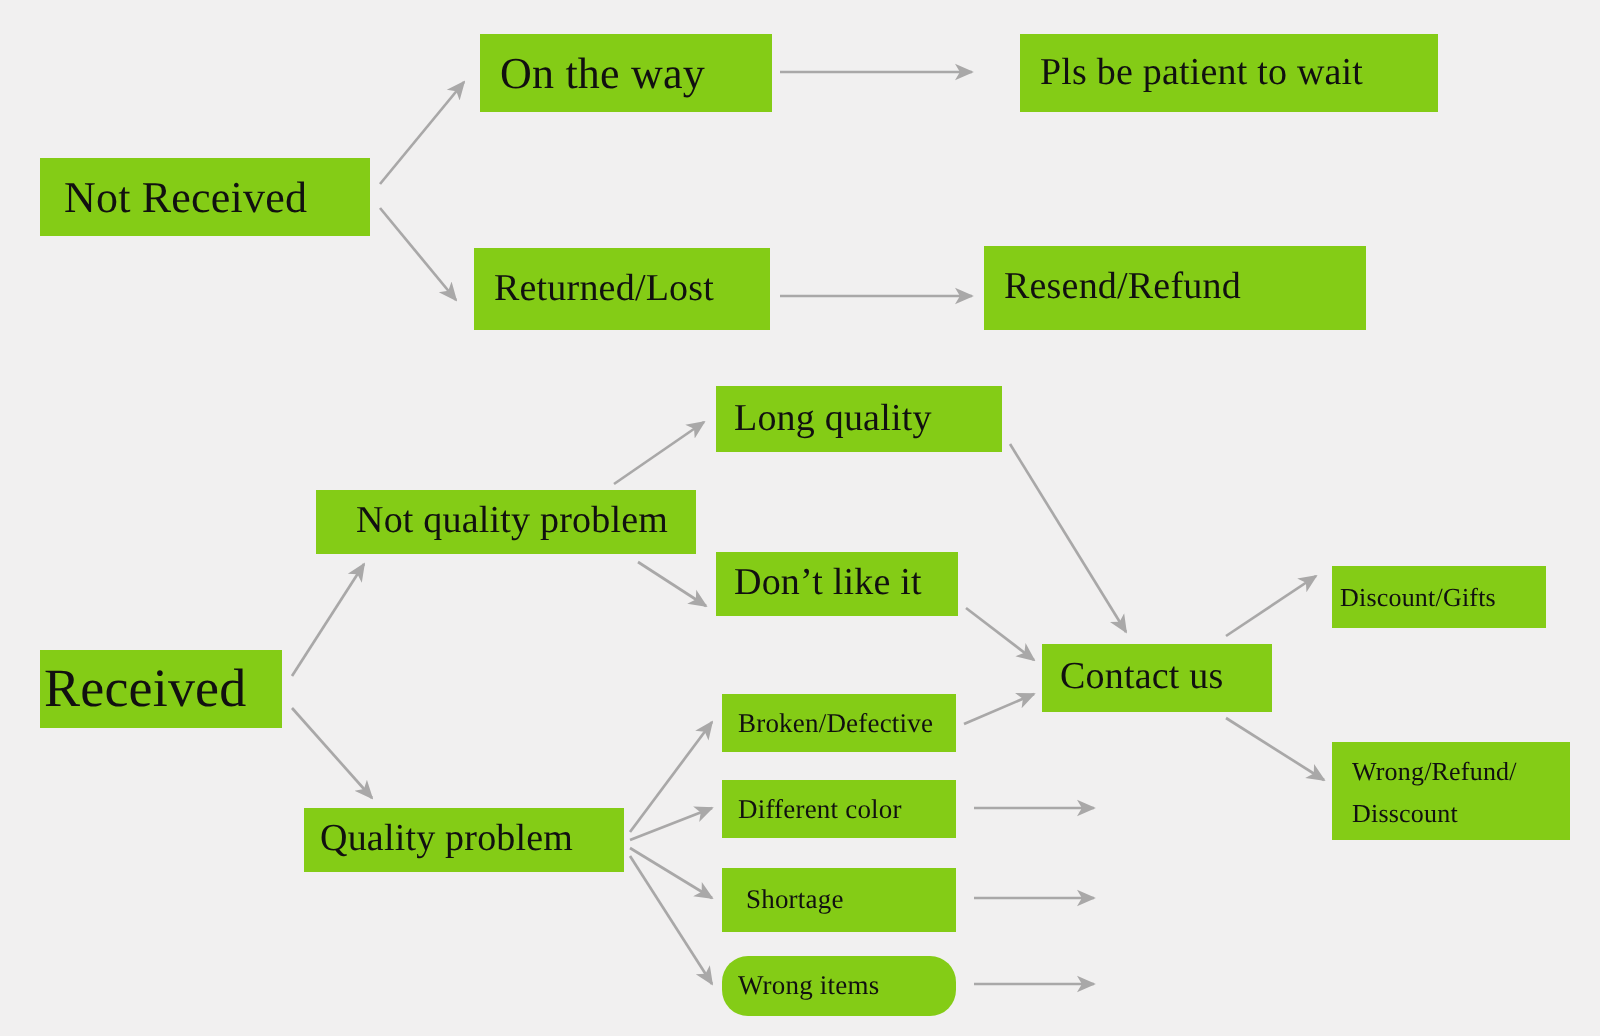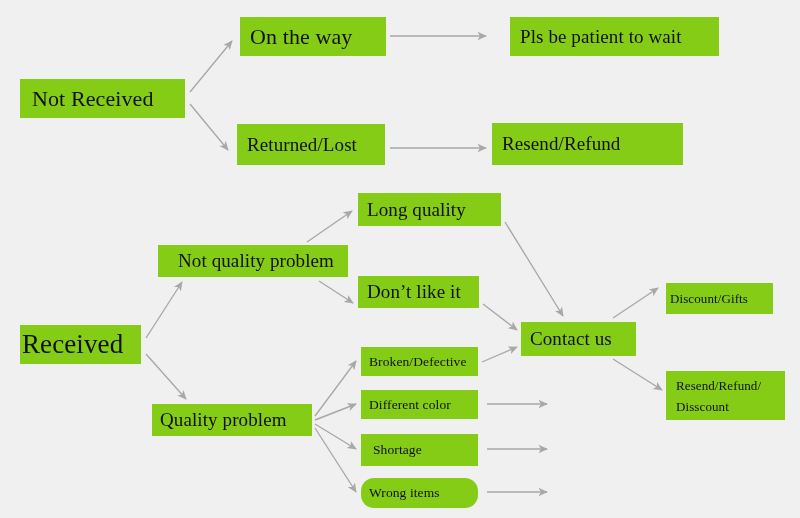--- a/index.html
+++ b/index.html
@@ -150,17 +150,17 @@
 
   <div class="node tier-sm n-shortage">Shortage</div>
 
   <div class="node tier-sm n-wrongitems">Wrong items</div>
 
   <div class="node tier-md n-contactus">Contact us</div>
 
   <div class="node tier-xs n-discount">Discount/Gifts</div>
 
   <div class="node multiline tier-xs n-resendrefdis">
-    <div>Resend/Refund/</div>
+    <div>Wrong/Refund/</div>
     <div>Disscount</div>
   </div>
 
 </div>
 
 </body></html>

